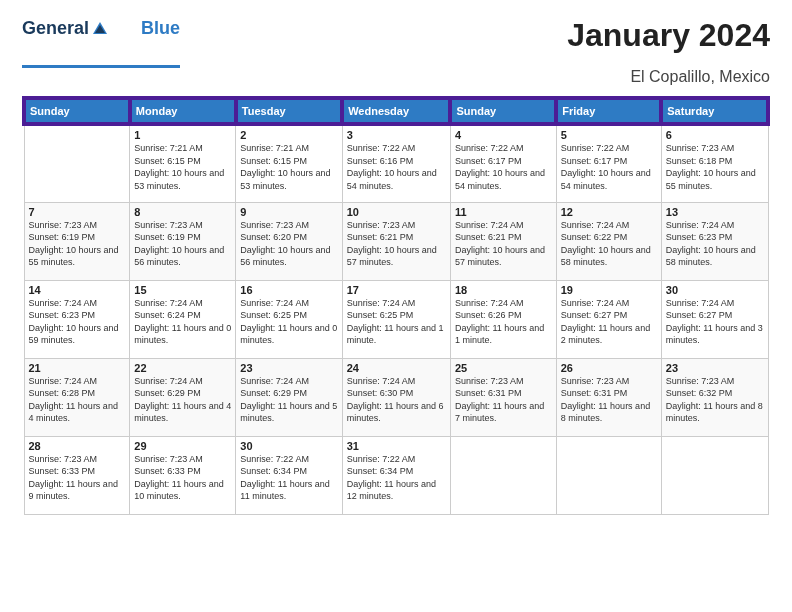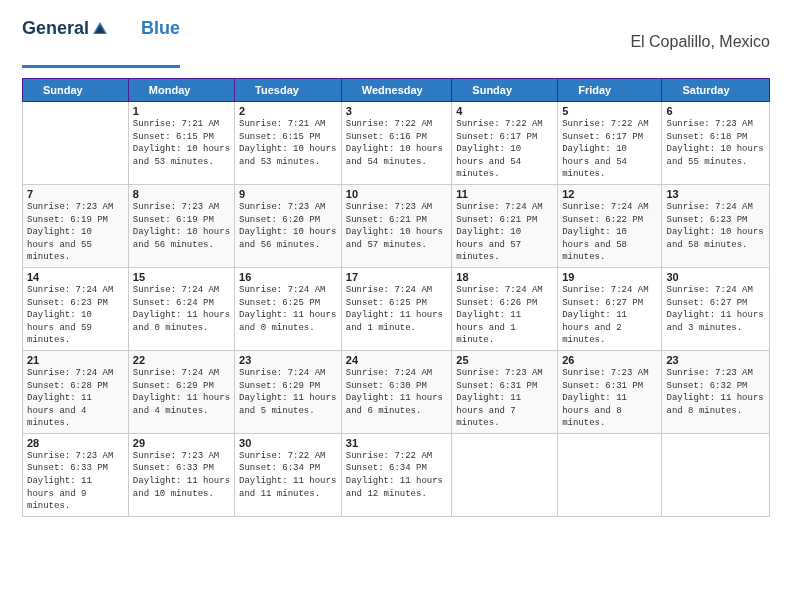--- a/index.html
+++ b/index.html
@@ -66,45 +66,44 @@
       margin-top: 15px;
     }
     .calendar {
       width: 100%;
       border-collapse: collapse;
       font-size: 10px;
     }
     .calendar th {
       background: #2e7bc4;
       color: #fff;
-      padding: 5px 20px;
+      padding: 5px 4px;
       text-align: left;
       font-size: 11px;
       font-weight: bold;
-      border: 1px solid #4c1d95;
+      border: 4px solid #4c1d95;
     }
     .calendar td {
       border: 1px solid #ccc;
       vertical-align: top;
       padding: 3px 4px;
       width: 113px;
       min-height: 78px;
       height: 78px;
     }
     .day-number {
       font-size: 11px;
       font-weight: bold;
       color: #222;
       margin-bottom: 1px;
     }
     .day-info {
       font-size: 9px;
       color: #333;
       line-height: 1.4;
-      font-family: Liberation Mono, monospace;
     }
     .empty-cell {
       background: #f9f9f9;
     }
     tr:nth-child(even) td {
       background: #f9f9f9;
     }
     tr:nth-child(odd) td {
       background: #fff;
     }
@@ -120,20 +119,21 @@
         <span>General</span>
         <svg class="logo-icon" viewBox="0 0 18 18">
           <polygon points="9,2 16,14 2,14" fill="#2e7bc4"></polygon>
           <polygon points="9,5 14,13 4,13" fill="#1a3a5c"></polygon>
         </svg>
         <span class="logo-blue">Blue</span>
       </div>
       <div class="logo-line"></div>
     </div>
     <div class="title-section">
+      <div class="month-title">January 2024</div>
       <div class="location-title">El Copalillo, Mexico</div>
     </div>
   </div>
 
   <table class="calendar">
     <thead>
       <tr>
         <th>Sunday</th>
         <th>Monday</th>
         <th>Tuesday</th>

